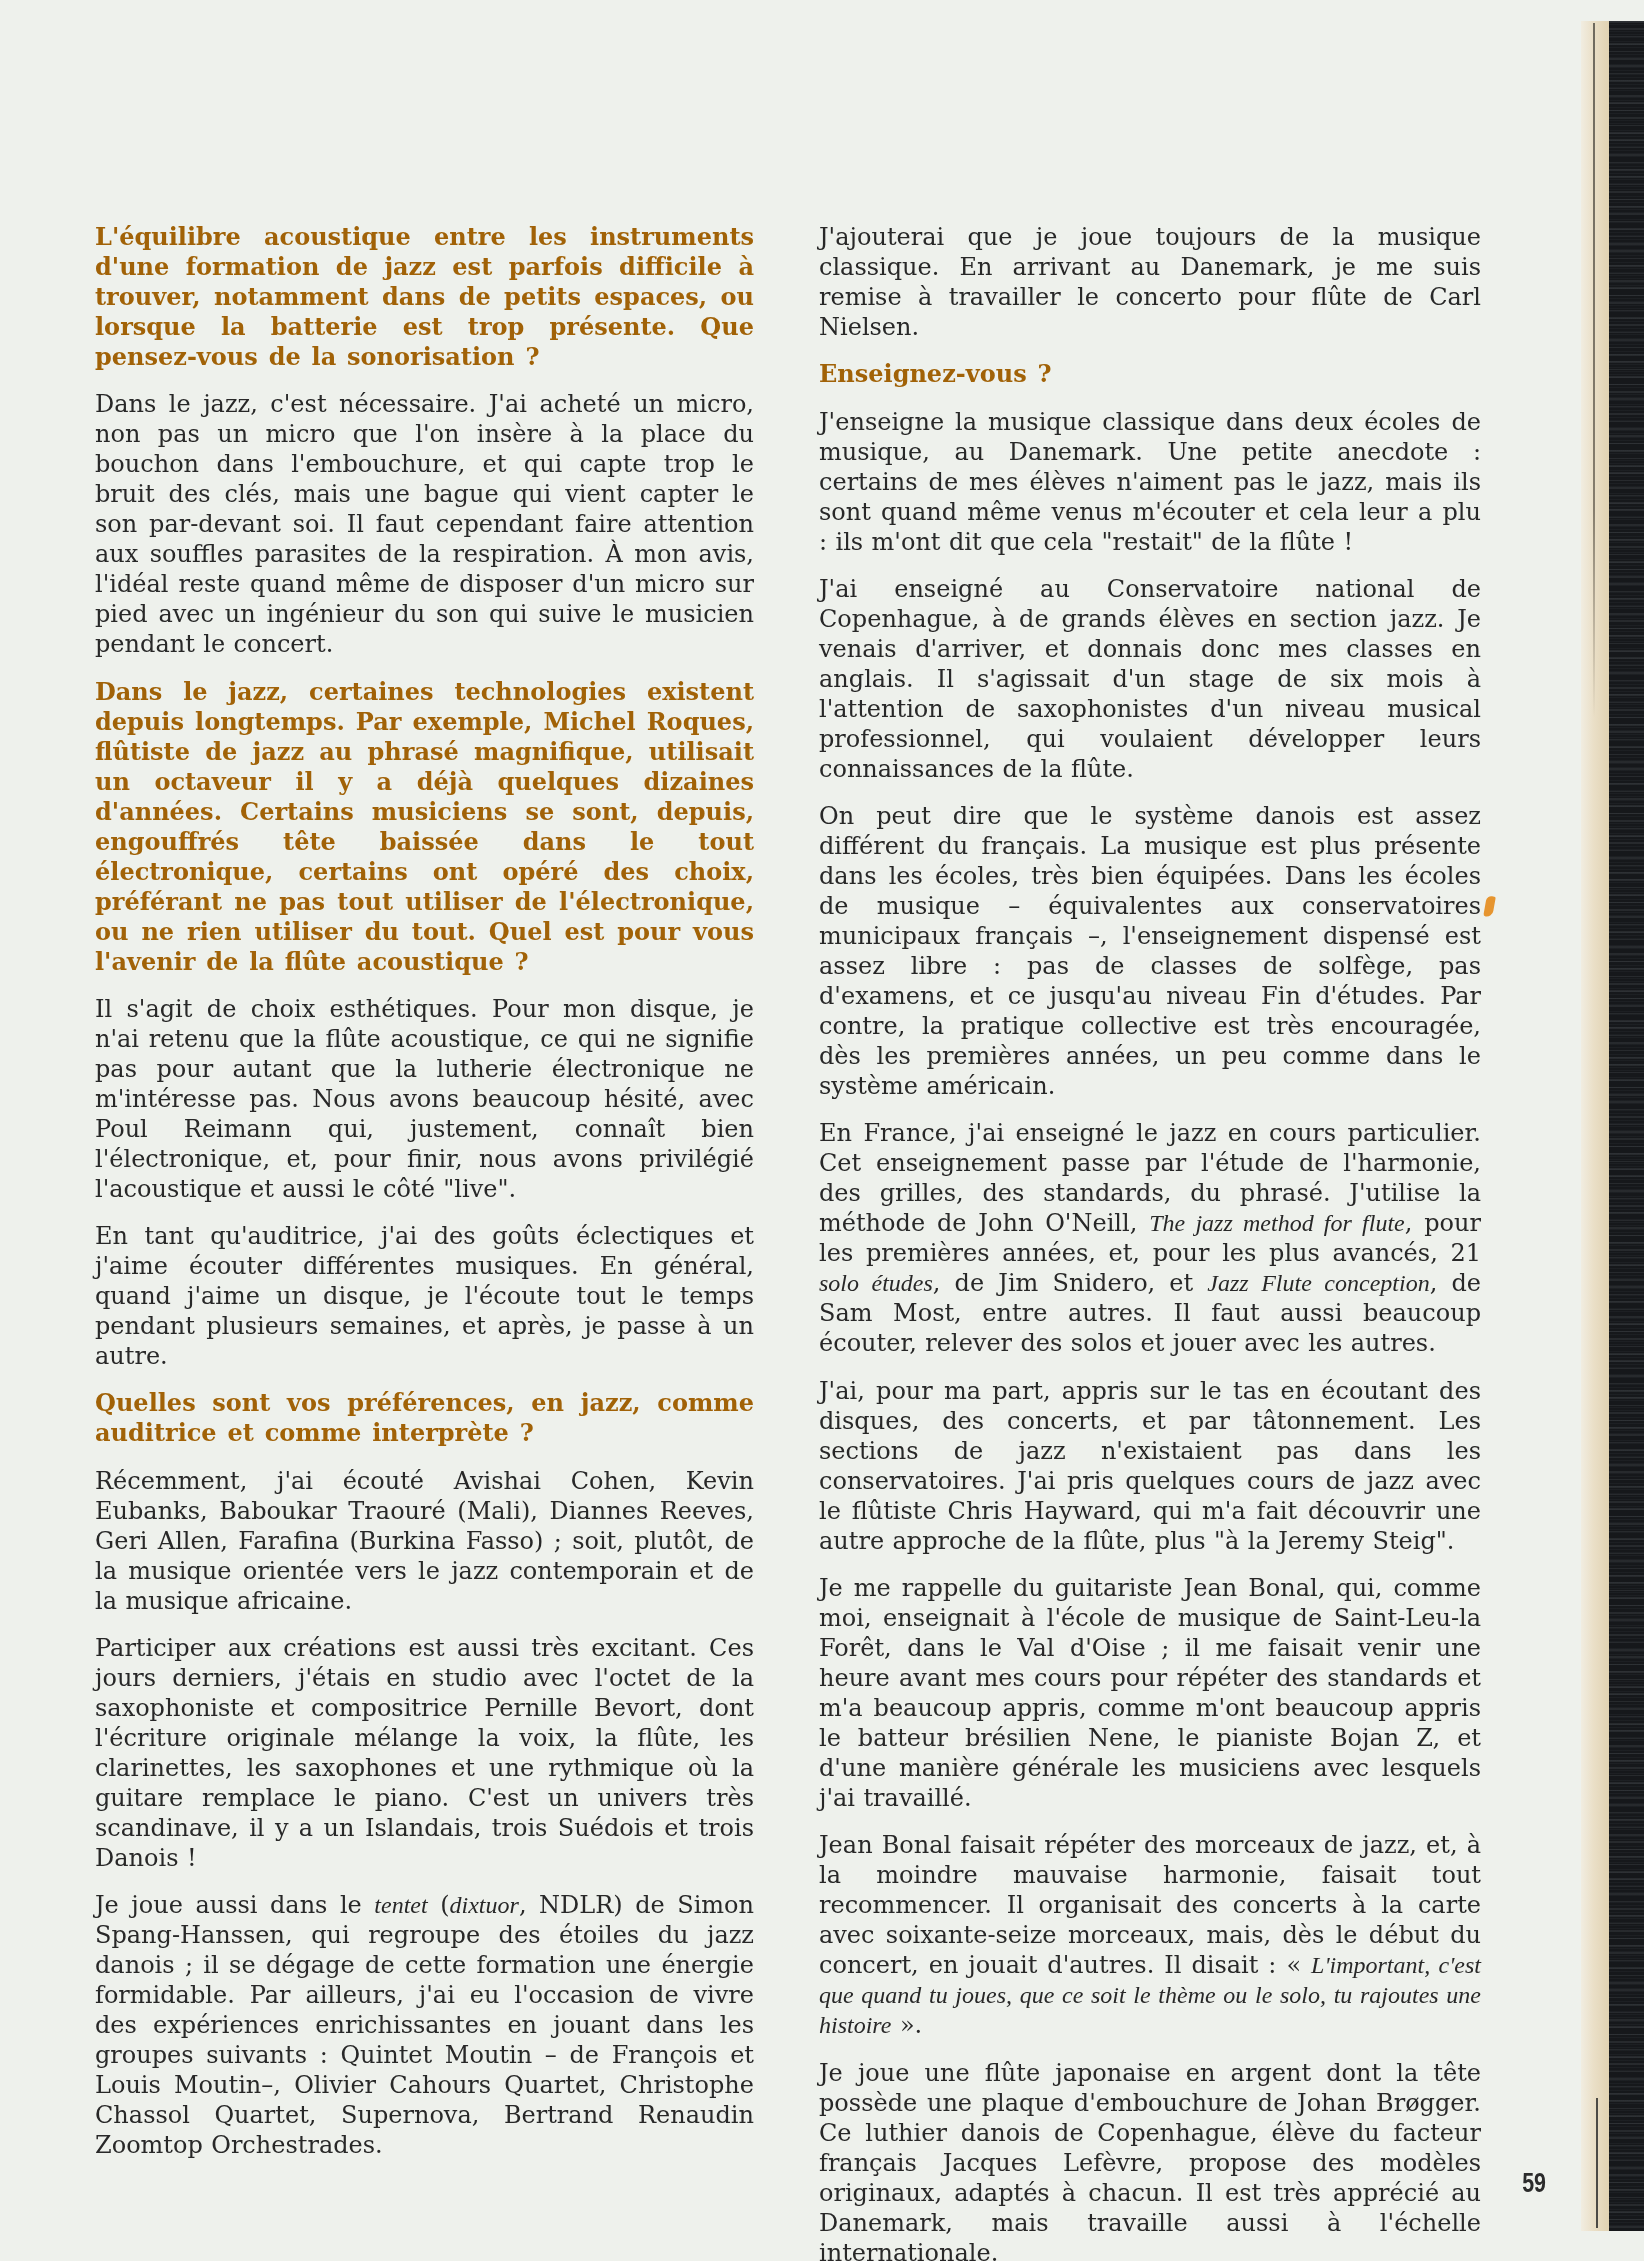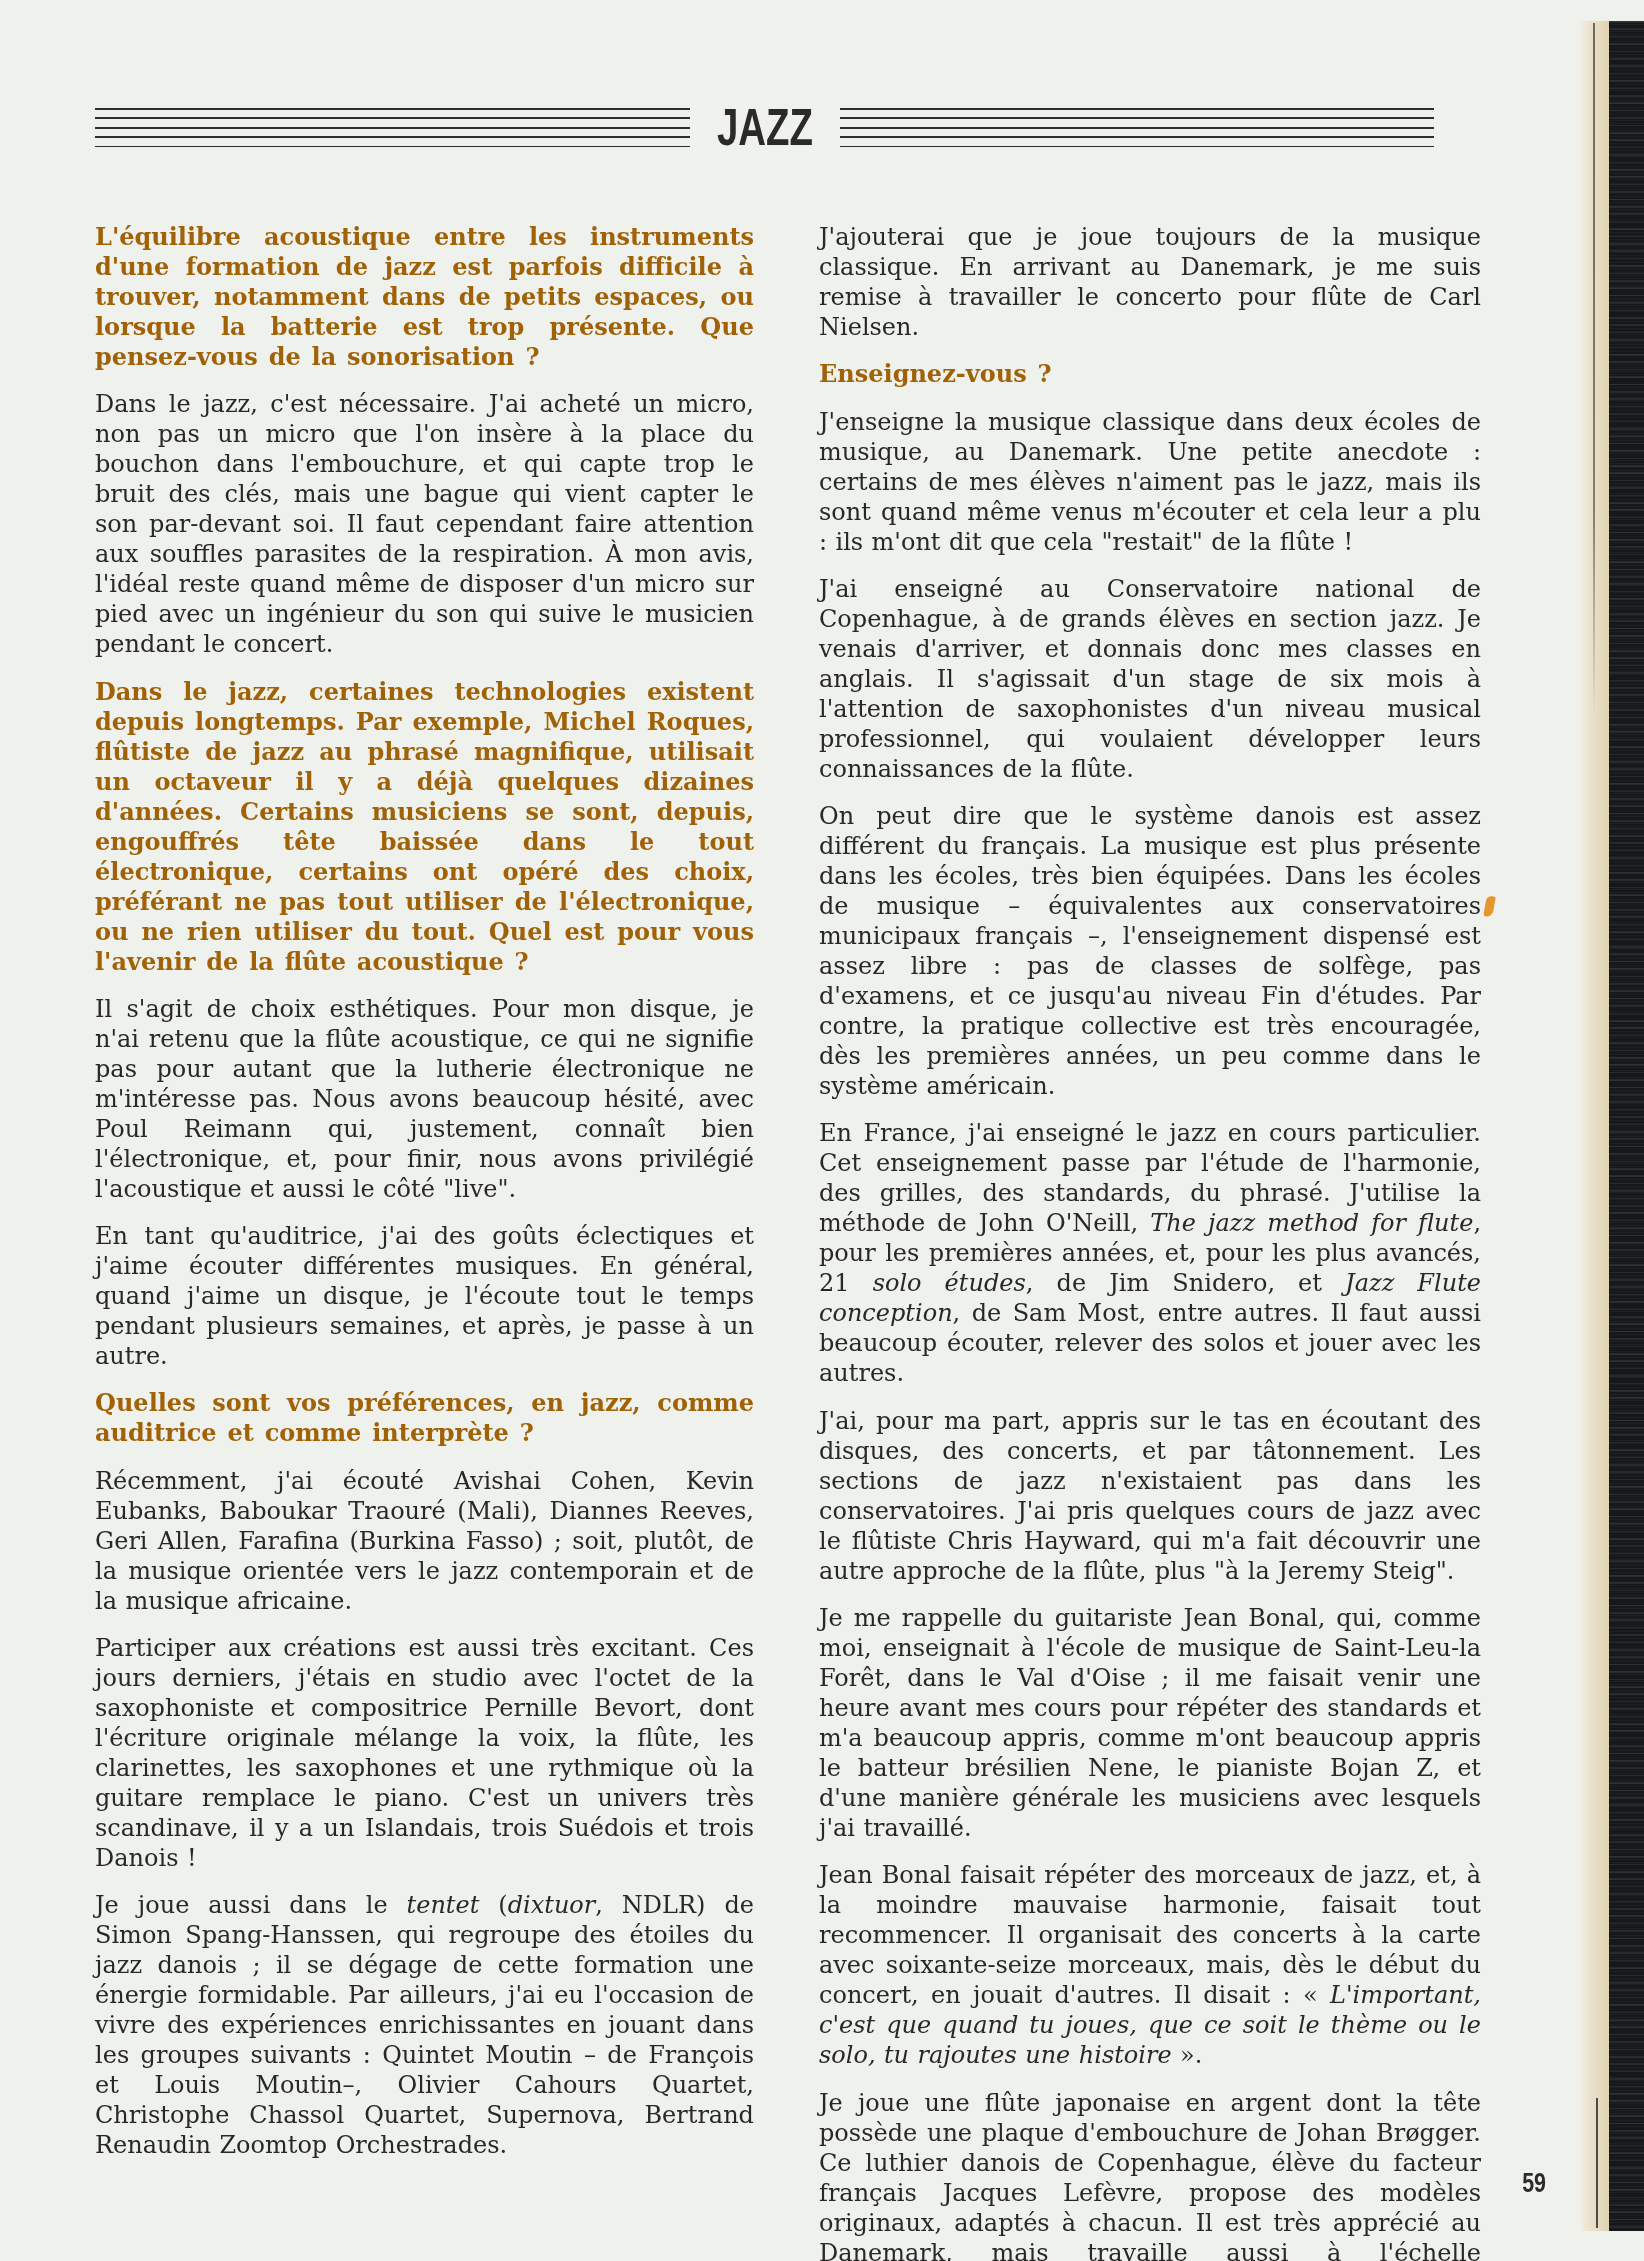--- a/index.html
+++ b/index.html
@@ -63,21 +63,21 @@
     margin: 0 0 17.3px 0;
     font-size: 24px;
     line-height: 30px;
     word-spacing: 0.8px;
   }
   .para.q {
     font-weight: bold;
     color: #a16207;
     word-spacing: 2.5px;
   }
-  .para .it { font-style: italic; }
+  .para .it { font-style: italic; font-family: Liberation Serif, serif; }
 
   
   .page-number {
     position: absolute;
     left: 1513px;
     top: 2169px;
     width: 33px;
     text-align: right;
     font-family: "Liberation Sans", sans-serif;
     font-weight: 700;
@@ -132,25 +132,20 @@
     background: #e6952f;
     border-radius: 5.8px 1.6px 7.4px 2.5px;
     transform: rotate(10deg);
   }
 </style>
 </head>
 <body>
 
 <div class="page">
 
-  <header class="section-header">
-    <div class="rule-lines"></div>
-    <div class="header-title">JAZZ</div>
-    <div class="rule-lines"></div>
-  </header>
 
   <section class="col" id="col-left">
       <p class="para q"><span>L'équilibre acoustique entre les instruments d'une formation de jazz est parfois difficile à trouver, notamment dans de petits espaces, ou lorsque la batterie est trop présente. Que pensez-vous de la sonorisation ?</span></p>
       <p class="para a"><span>Dans le jazz, c'est nécessaire. J'ai acheté un micro, non pas un micro que l'on insère à la place du bouchon dans l'embouchure, et qui capte trop le bruit des clés, mais une bague qui vient capter le son par-devant soi. Il faut cependant faire attention aux souffles parasites de la respiration. À mon avis, l'idéal reste quand même de disposer d'un micro sur pied avec un ingénieur du son qui suive le musicien pendant le concert.</span></p>
       <p class="para q"><span>Dans le jazz, certaines technologies existent depuis longtemps. Par exemple, Michel Roques, flûtiste de jazz au phrasé magnifique, utilisait un octaveur il y a déjà quelques dizaines d'années. Certains musiciens se sont, depuis, engouffrés tête baissée dans le tout électronique, certains ont opéré des choix, préférant ne pas tout utiliser de l'électronique, ou ne rien utiliser du tout. Quel est pour vous l'avenir de la flûte acoustique ?</span></p>
       <p class="para a"><span>Il s'agit de choix esthétiques. Pour mon disque, je n'ai retenu que la flûte acoustique, ce qui ne signifie pas pour autant que la lutherie électronique ne m'intéresse pas. Nous avons beaucoup hésité, avec Poul Reimann qui, justement, connaît bien l'électronique, et, pour finir, nous avons privilégié l'acoustique et aussi le côté "live".</span></p>
       <p class="para a"><span>En tant qu'auditrice, j'ai des goûts éclectiques et j'aime écouter différentes musiques. En général, quand j'aime un disque, je l'écoute tout le temps pendant plusieurs semaines, et après, je passe à un autre.</span></p>
       <p class="para q"><span>Quelles sont vos préférences, en jazz, comme auditrice et comme interprète ?</span></p>
       <p class="para a"><span>Récemment, j'ai écouté Avishai Cohen, Kevin Eubanks, Baboukar Traouré (Mali), Diannes Reeves, Geri Allen, Farafina (Burkina Fasso) ; soit, plutôt, de la musique orientée vers le jazz contemporain et de la musique africaine.</span></p>
       <p class="para a"><span>Participer aux créations est aussi très excitant. Ces jours derniers, j'étais en studio avec l'octet de la saxophoniste et compositrice Pernille Bevort, dont l'écriture originale mélange la voix, la flûte, les clarinettes, les saxophones et une rythmique où la guitare remplace le piano. C'est un univers très scandinave, il y a un Islandais, trois Suédois et trois Danois !</span></p>

